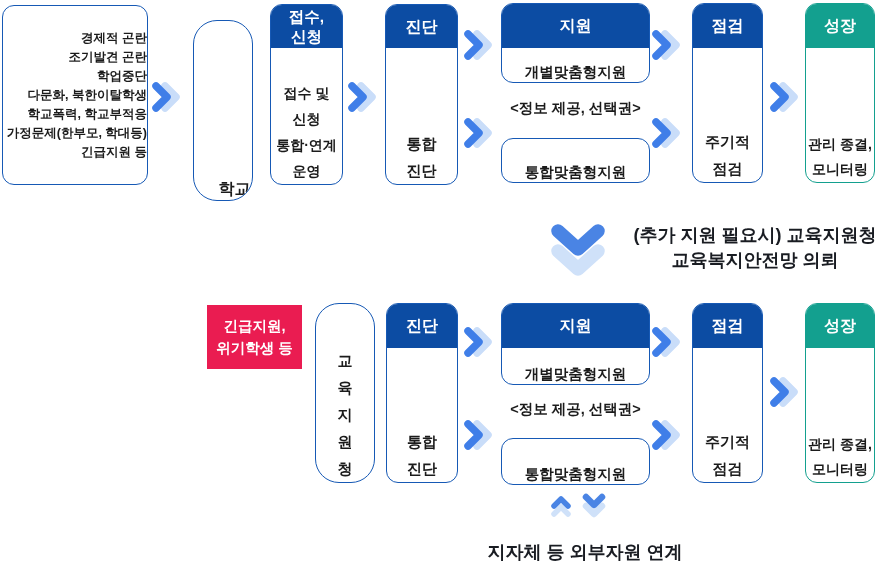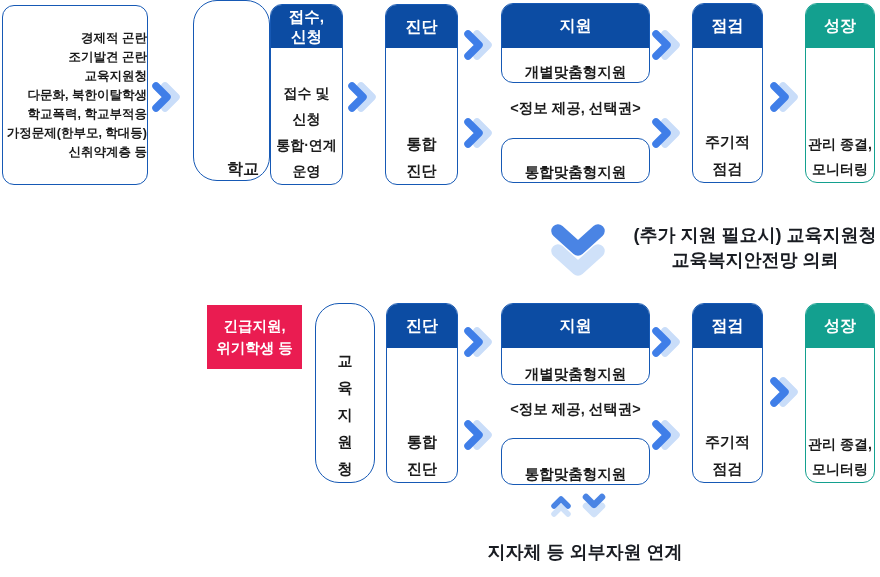--- a/index.html
+++ b/index.html
@@ -40,36 +40,36 @@
 </style>
 </head>
 <body>
 
 <div class="canvas">
 
   <div class="box" style="left:2px;top:5px;width:146px;height:180px;">
     <div class="box-body" style="font-size:12.5px;flex-direction:column;">
       <div class="crisis-item">경제적 곤란</div>
       <div class="crisis-item">조기발견 곤란</div>
-      <div class="crisis-item">교육지원청</div>
+      <div class="crisis-item">학업중단</div>
       <div class="crisis-item">다문화, 북한이탈학생</div>
       <div class="crisis-item">학교폭력, 학교부적응</div>
       <div class="crisis-item">가정문제(한부모, 학대등)</div>
-      <div class="crisis-item">신취약계층 등</div>
+      <div class="crisis-item">긴급지원 등</div>
     </div>
   </div>
 
   <div class="arrow" style="left:151px;top:82px;">
     <svg width="34" height="30" viewBox="0 0 34 30" fill="none">
       <path d="M14 4 L25 15 L14 26" stroke="#c9ddf9" stroke-width="7.5" stroke-linecap="round" stroke-linejoin="round"></path>
       <path d="M5 4 L16 15 L5 26" stroke="#3f7ee8" stroke-width="7.5" stroke-linecap="round" stroke-linejoin="round"></path>
     </svg>
   </div>
 
-  <div class="box pill" style="left:193px;top:0;width:77px;height:181px;padding-left:23px;">
+  <div class="box pill" style="left:193px;top:20px;width:60px;height:181px;padding-left:23px;">
     <div class="box-body" style="font-size:16px;">학교</div>
   </div>
 
   <div class="box" style="left:270px;top:4px;width:73px;height:181px;">
     <div class="box-hdr" style="height:43px;font-size:15.5px;">접수,
 신청</div>
     <div class="box-body" style="font-size:14px;line-height:26px;">접수 및
 신청
 통합·연계
 운영</div>

